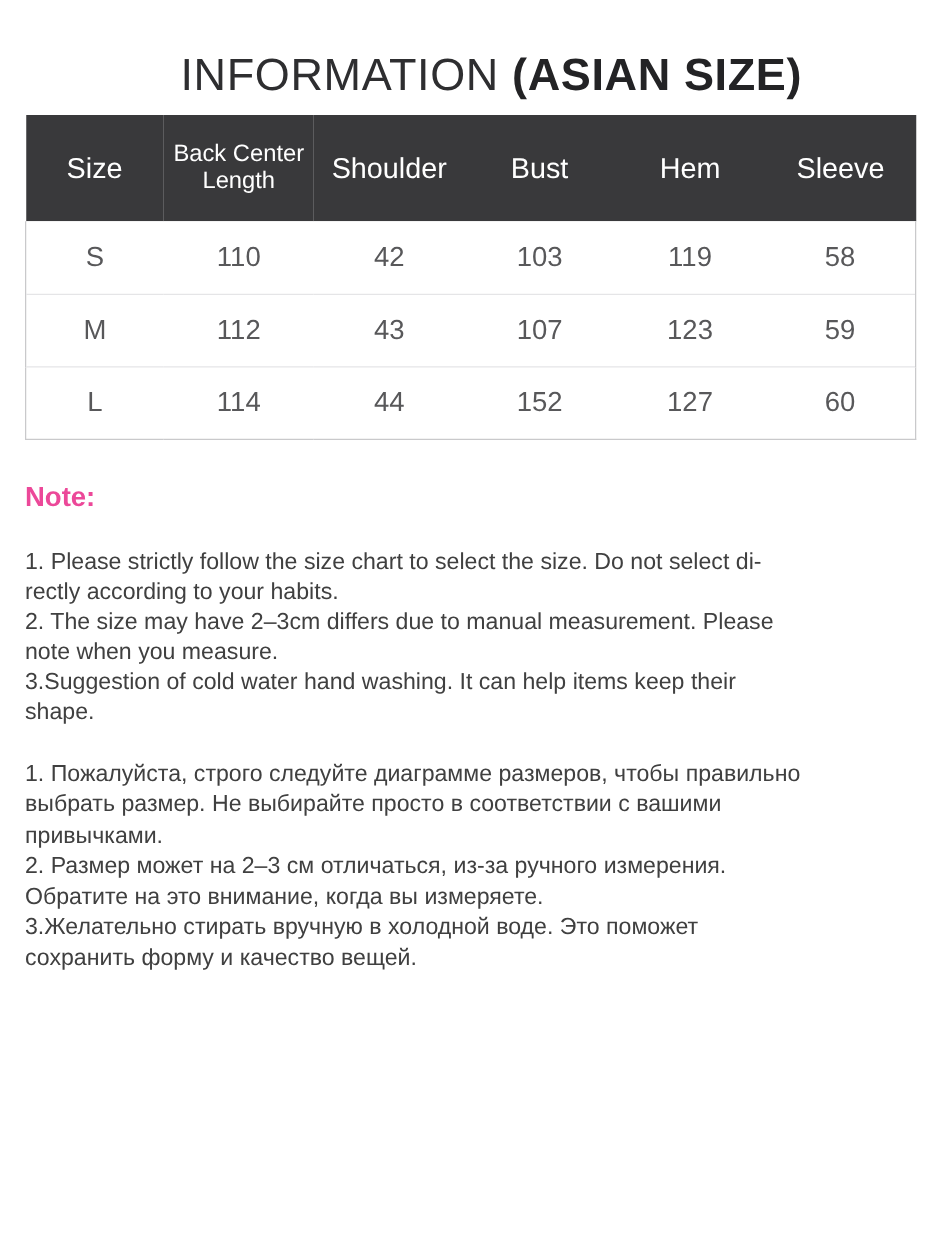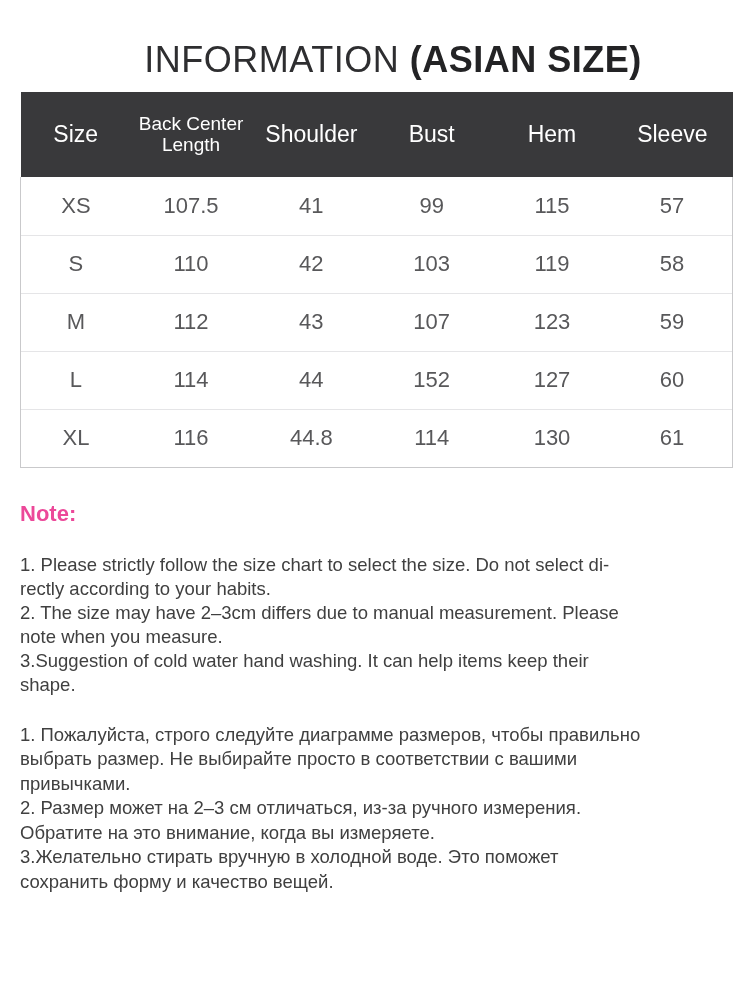--- a/index.html
+++ b/index.html
@@ -105,28 +105,20 @@
       <th class="two-line">Back Center
 Length</th>
       <th>Shoulder</th>
       <th>Bust</th>
       <th>Hem</th>
       <th>Sleeve</th>
     </tr>
   </thead>
   <tbody>
     <tr>
-      <td>XS</td>
-      <td>107.5</td>
-      <td>41</td>
-      <td>99</td>
-      <td>115</td>
-      <td>57</td>
-    </tr>
-    <tr>
       <td>S</td>
       <td>110</td>
       <td>42</td>
       <td>103</td>
       <td>119</td>
       <td>58</td>
     </tr>
     <tr>
       <td>M</td>
       <td>112</td>
@@ -136,28 +128,20 @@
       <td>59</td>
     </tr>
     <tr>
       <td>L</td>
       <td>114</td>
       <td>44</td>
       <td>152</td>
       <td>127</td>
       <td>60</td>
     </tr>
-    <tr>
-      <td>XL</td>
-      <td>116</td>
-      <td>44.8</td>
-      <td>114</td>
-      <td>130</td>
-      <td>61</td>
-    </tr>
   </tbody>
 </table>
 
 <div class="text-wrap">
   <div class="note-heading">Note:</div>
   <div class="body-text">1. Please strictly follow the size chart  to select the size. Do not select di-
 rectly according to your habits.
 2. The size may have 2–3cm differs due to manual measurement. Please
 note when you measure.
 3.Suggestion of cold water hand washing. It can help items keep their

